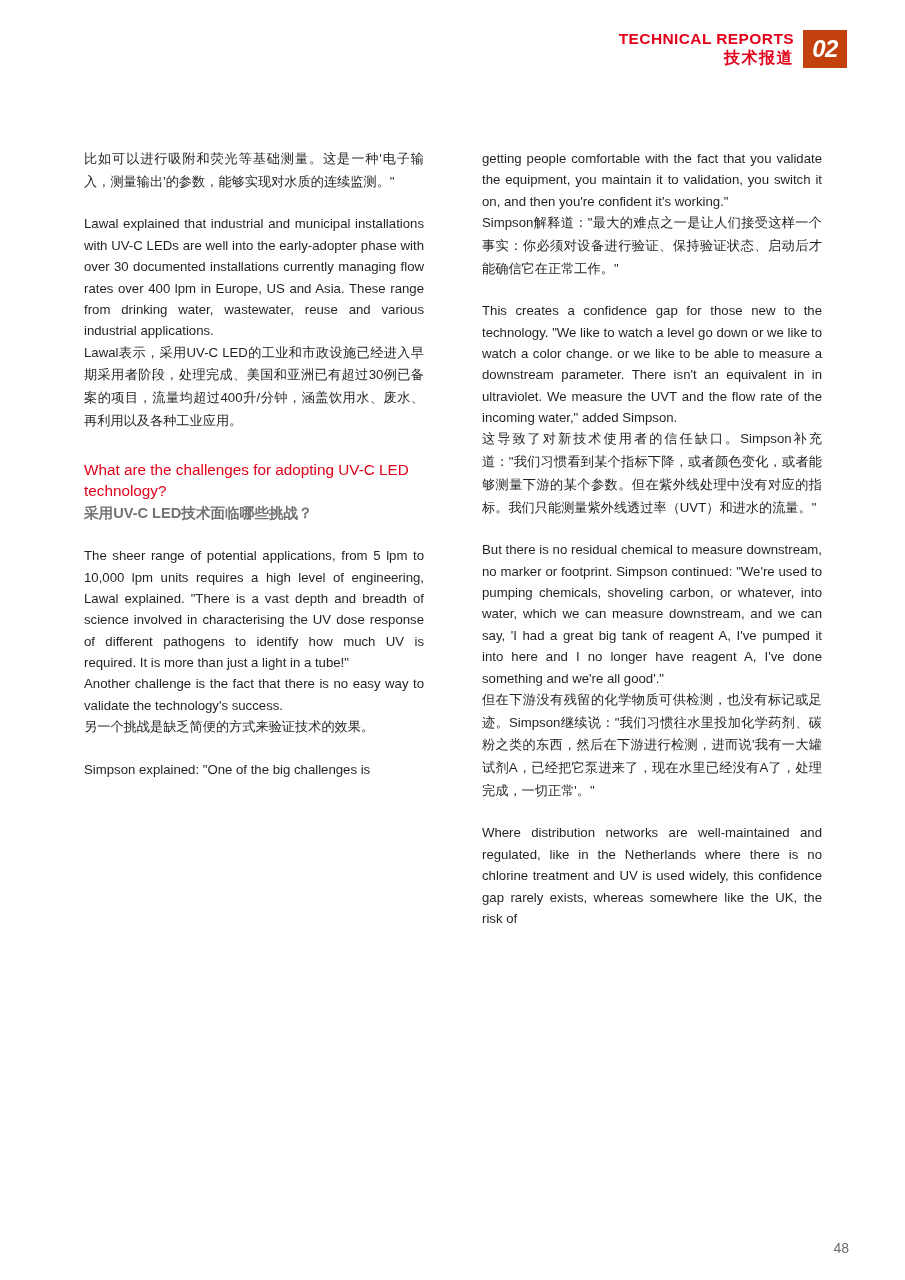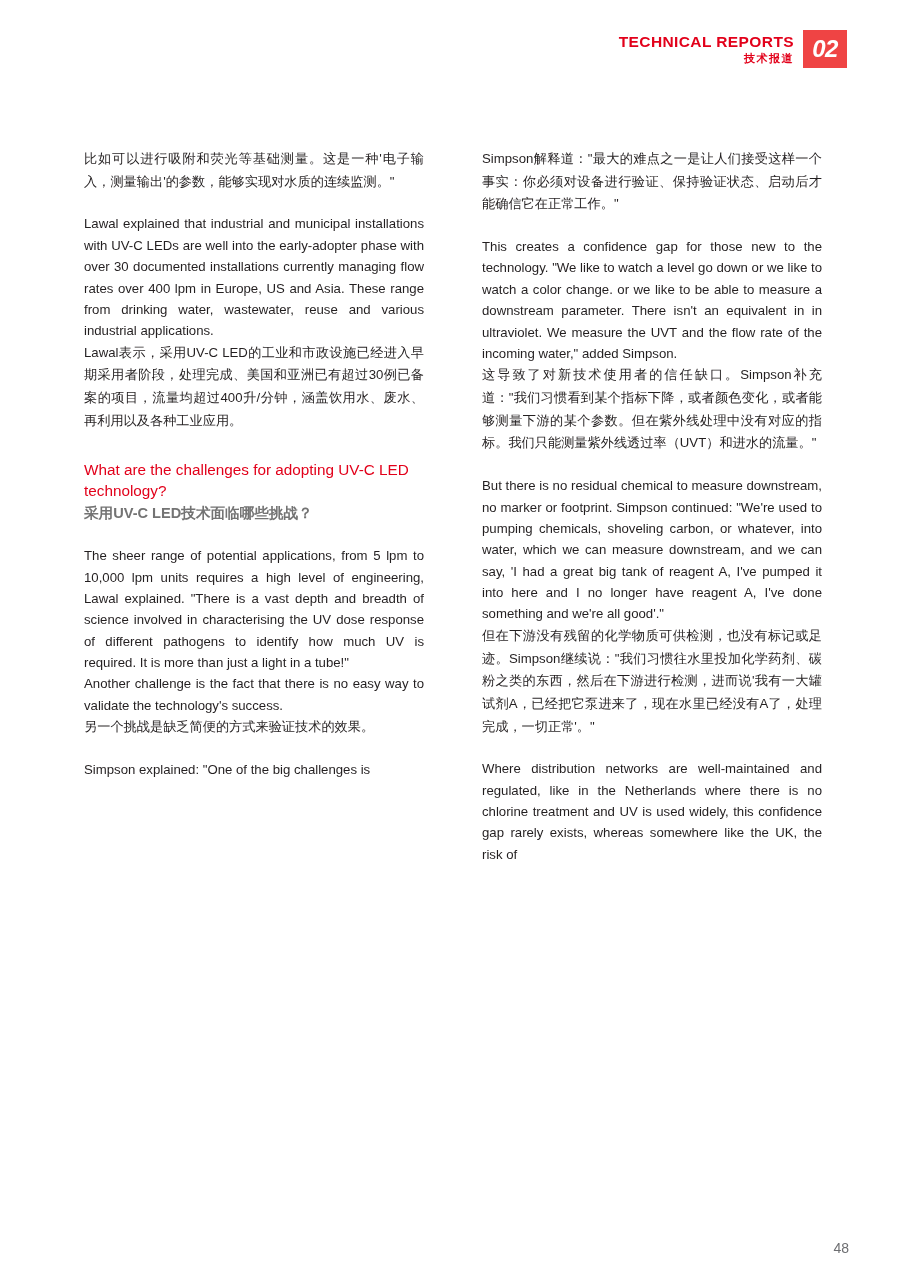--- a/index.html
+++ b/index.html
@@ -32,30 +32,30 @@
     line-height: 1.05;
   }
   .header-title {
     font-size: 15.5px;
     font-weight: bold;
     letter-spacing: 0.4px;
     color: #e2001a;
     white-space: nowrap;
   }
   .header-subtitle {
-    font-size: 11px;
+    font-size: 16px;
     font-weight: bold;
     color: #e2001a;
     letter-spacing: 1.5px;
     margin-top: 3px;
   }
   .header-badge {
     width: 44px;
     height: 38px;
-    background: #ef4444;
+    background: #c2410c;
     color: #ffffff;
     font-size: 24px;
     font-weight: bold;
     font-style: italic;
     display: flex;
     align-items: center;
     justify-content: center;
     letter-spacing: -0.5px;
   }
 
@@ -141,20 +141,21 @@
       <div class="hd-zh">采用UV-C LED技术面临哪些挑战？</div>
     </div>
 
     <p class="para tight">The sheer range of potential applications, from 5 lpm to 10,000 lpm units requires a high level of engineering, Lawal explained. "There is a vast depth and breadth of science involved in characterising the UV dose response of different pathogens to identify how much UV is required. It is more than just a light in a tube!"</p>
     <p class="para tight">Another challenge is the fact that there is no easy way to validate the technology's success.</p>
     <p class="para zh attached">另一个挑战是缺乏简便的方式来验证技术的效果。</p>
     <p class="para">Simpson explained: "One of the big challenges is</p>
   </div>
 
   <div class="column">
+    <p class="para tight">getting people comfortable with the fact that you validate the equipment, you maintain it to validation, you switch it on, and then you're confident it's working."</p>
     <p class="para zh attached">Simpson解释道："最大的难点之一是让人们接受这样一个事实：你必须对设备进行验证、保持验证状态、启动后才能确信它在正常工作。"</p>
     <p class="para tight">This creates a confidence gap for those new to the technology. "We like to watch a level go down or we like to watch a color change. or we like to be able to measure a downstream parameter. There isn't an equivalent in in ultraviolet. We measure the UVT and the flow rate of the incoming water," added Simpson.</p>
     <p class="para zh attached">这导致了对新技术使用者的信任缺口。Simpson补充道："我们习惯看到某个指标下降，或者颜色变化，或者能够测量下游的某个参数。但在紫外线处理中没有对应的指标。我们只能测量紫外线透过率（UVT）和进水的流量。"</p>
     <p class="para tight">But there is no residual chemical to measure downstream, no marker or footprint. Simpson continued: "We're used to pumping chemicals, shoveling carbon, or whatever, into water, which we can measure downstream, and we can say, 'I had a great big tank of reagent A, I've pumped it into here and I no longer have reagent A, I've done something and we're all good'."</p>
     <p class="para zh attached">但在下游没有残留的化学物质可供检测，也没有标记或足迹。Simpson继续说："我们习惯往水里投加化学药剂、碳粉之类的东西，然后在下游进行检测，进而说'我有一大罐试剂A，已经把它泵进来了，现在水里已经没有A了，处理完成，一切正常'。"</p>
     <p class="para">Where distribution networks are well-maintained and regulated, like in the Netherlands where there is no chlorine treatment and UV is used widely, this confidence gap rarely exists, whereas somewhere like the UK, the risk of</p>
   </div>
 </div>
 
 <div class="page-number">48</div>

